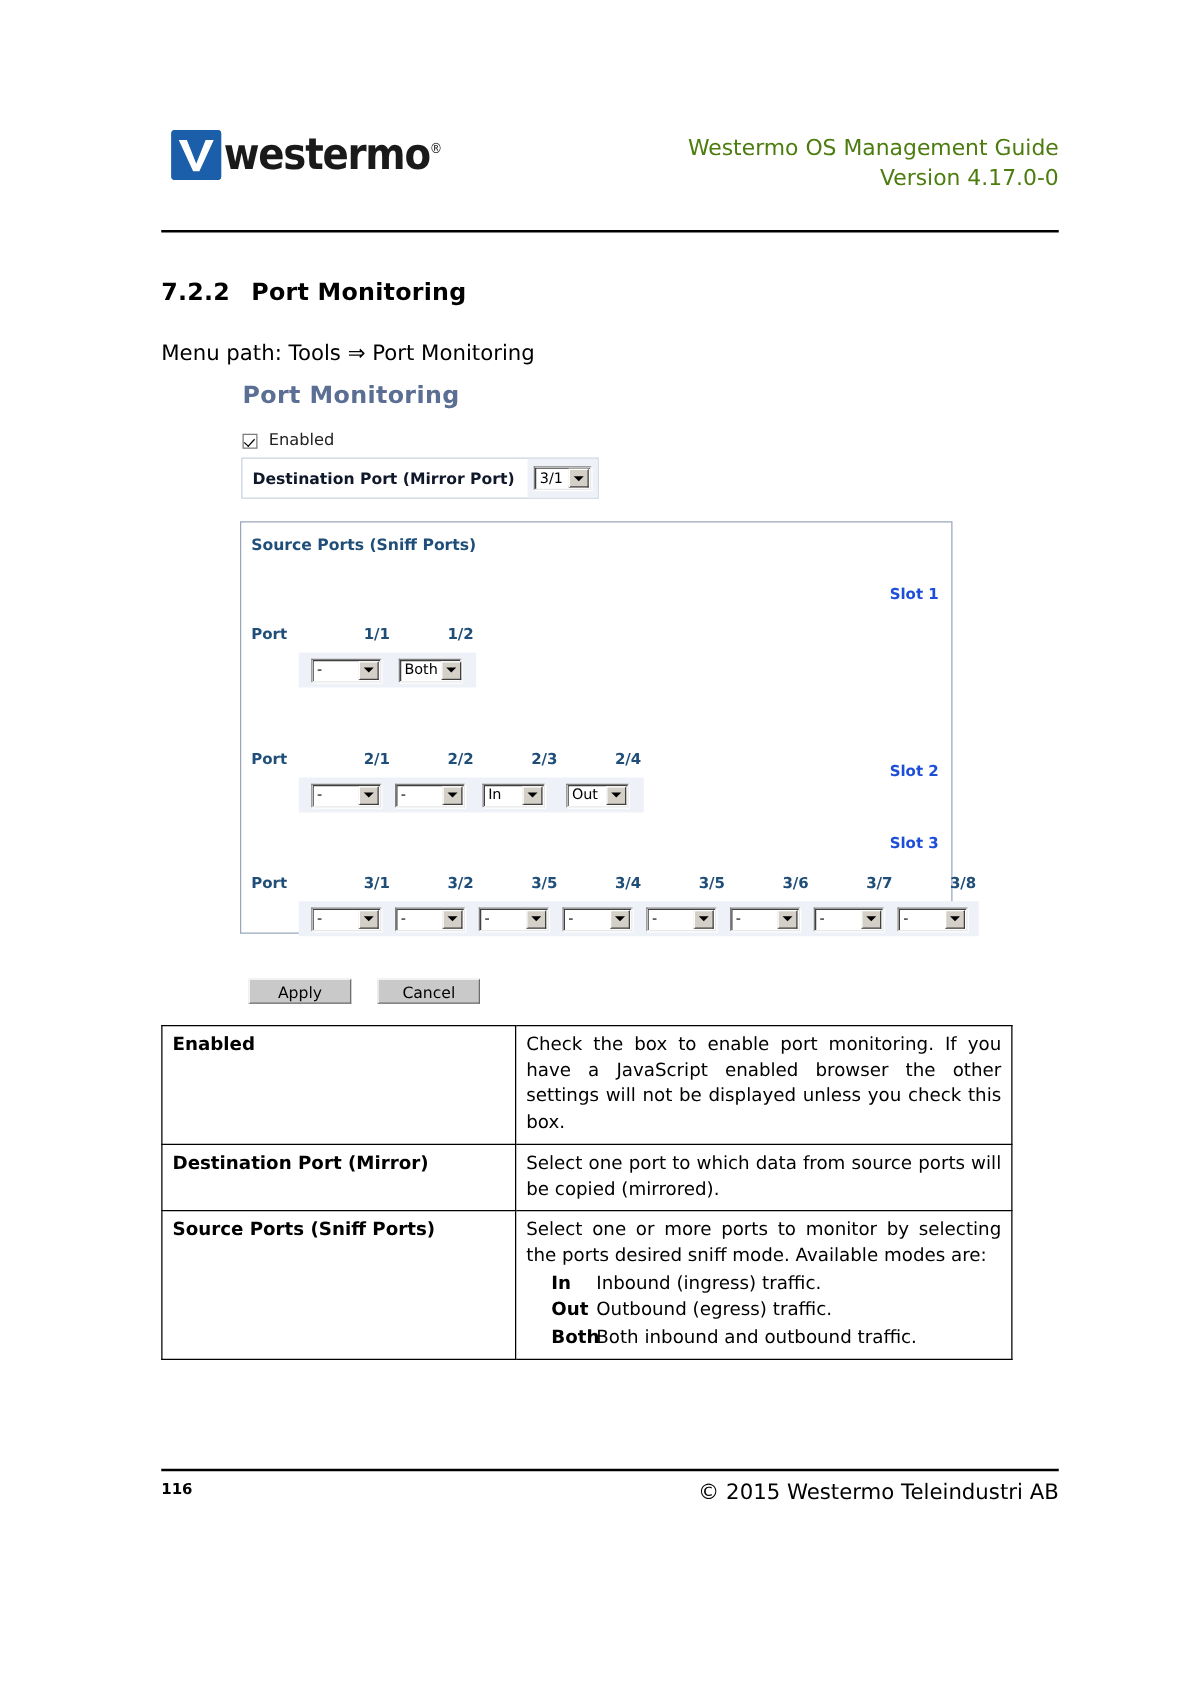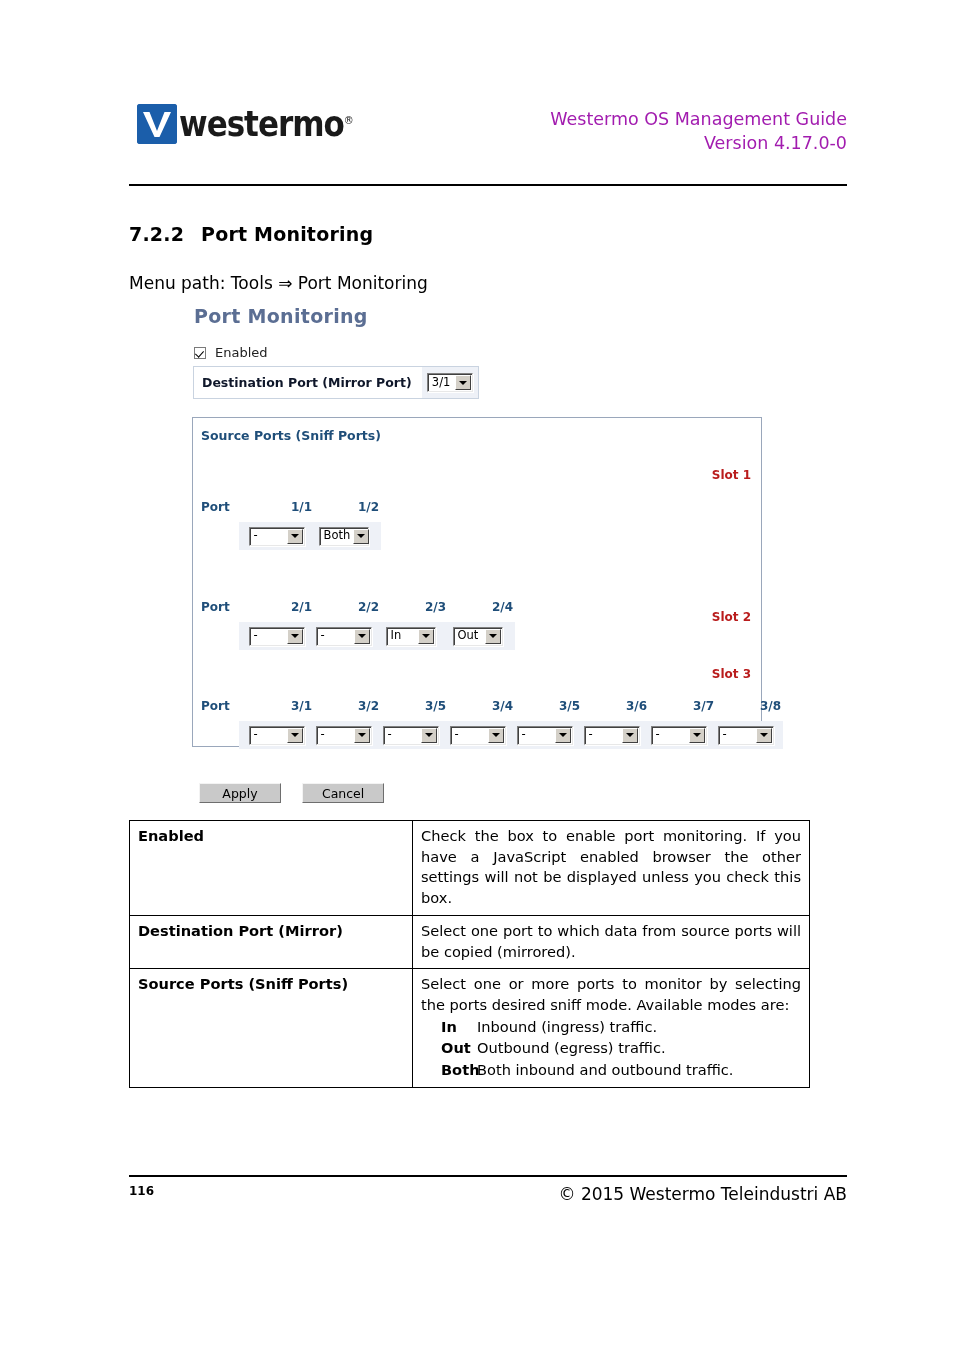--- a/index.html
+++ b/index.html
@@ -56,21 +56,21 @@
     vertical-align: super;
     font-weight: normal;
   }
   .header-right {
     position: absolute;
     right: 0;
     top: 16px;
     text-align: right;
     font-size: 17.5px;
     line-height: 1.35;
-    color: #a21caf;
+    color: #4d7c0f;
   }
   .rule-top {
     position: absolute;
     left: 129px;
     top: 184px;
     width: 718px;
     height: 1.5px;
     background: #000;
   }
 
@@ -228,21 +228,21 @@
     top: 10px;
     font-size: 12.5px;
     font-weight: bold;
     color: #1f4e79;
   }
   .slot-label {
     position: absolute;
     right: 10px;
     font-size: 12px;
     font-weight: bold;
-    color: #b91c1c;
+    color: #1d4ed8;
   }
   .port-row {
     position: absolute;
     left: 8px;
     font-size: 12px;
     font-weight: bold;
     color: #1f4e79;
     white-space: nowrap;
   }
   .port-row .pl {

